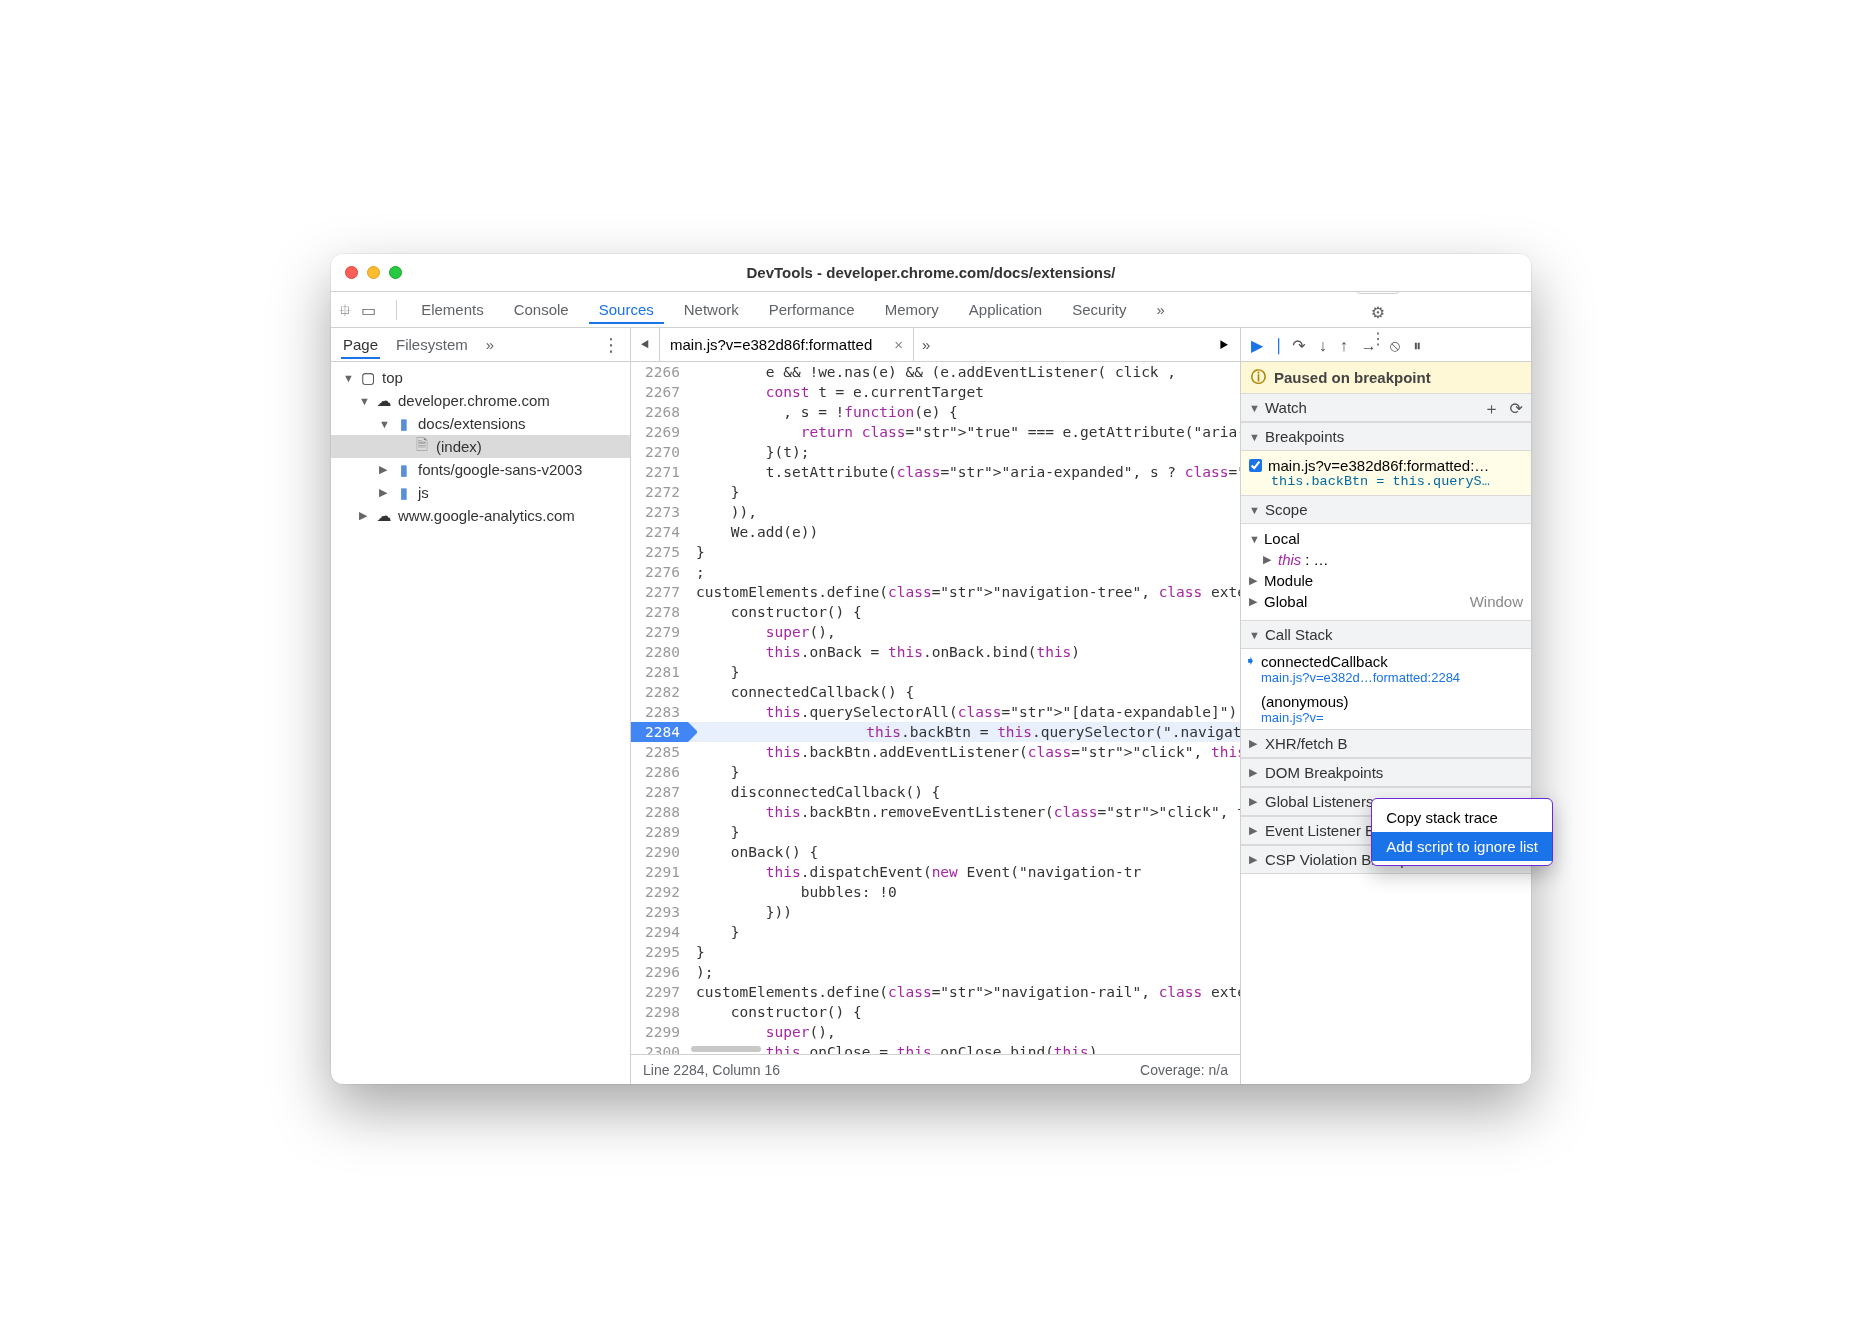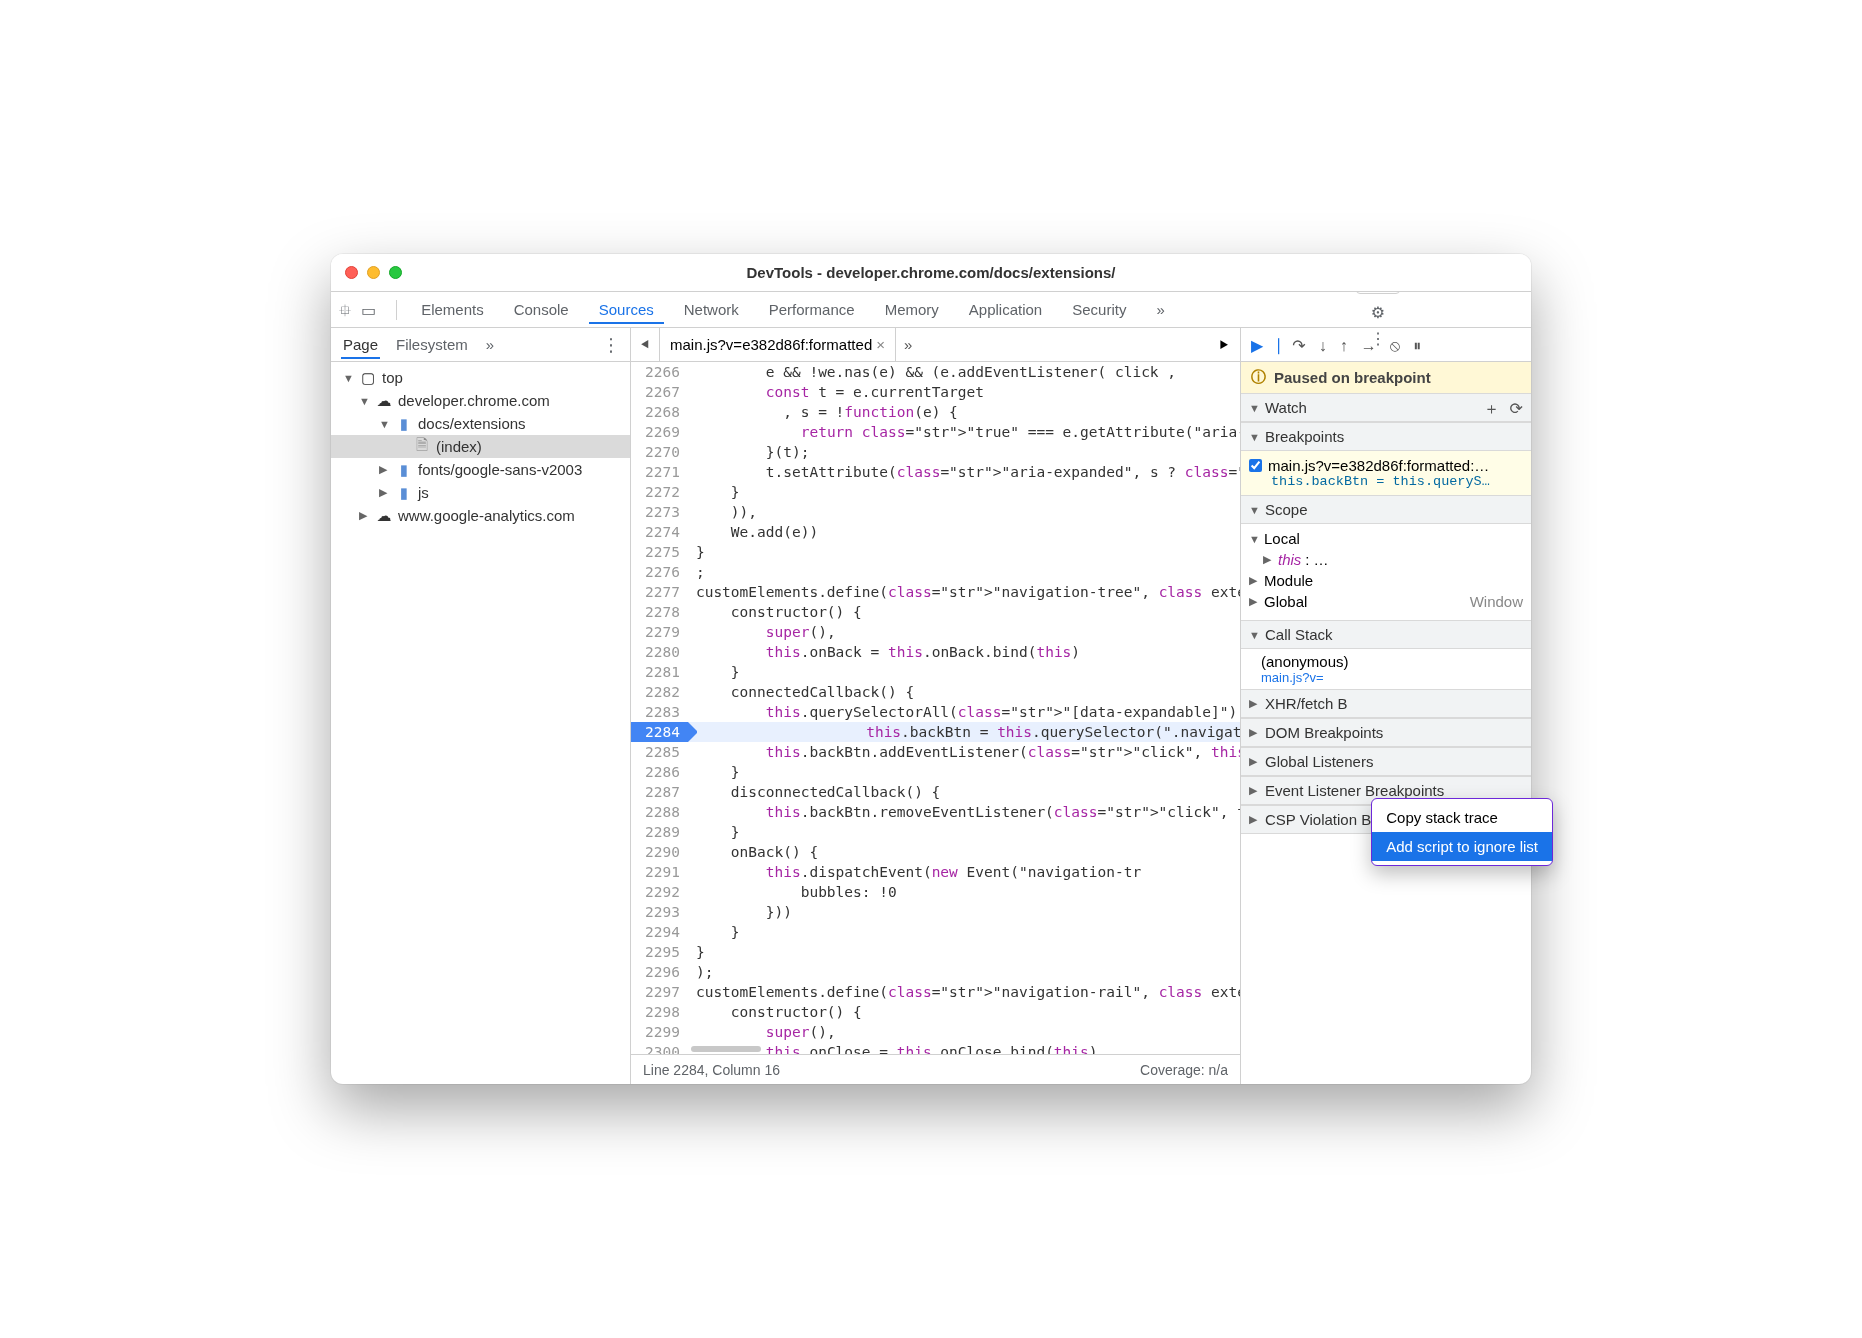--- a/index.html
+++ b/index.html
@@ -76,21 +76,21 @@
   .tree-row.l4{padding-left:66px;}
   .tree-row.sel{background:#dadada;}
   .tw{width:11px;display:inline-block;font-size:11px;color:#666;}
   .ficon{width:16px;height:16px;display:inline-flex;align-items:center;justify-content:center;}
   .folder{color:#5a8ed6;}
   .page{color:#888;}
   
   .center { flex:1; display:flex; flex-direction:column; min-width:0; border-right:1px solid #d0d0d0;}
   .edit-tabs { height:34px; display:flex; align-items:center; border-bottom:1px solid #d0d0d0; font-size:15px;}
   .edit-tabs .nav{padding:0 8px; color:#555; border-right:1px solid #d0d0d0; height:100%; display:flex; align-items:center;}
-  .edit-tabs .et{padding:0 10px; display:flex; align-items:center; gap:4px; height:100%; border-right:1px solid #d0d0d0;}
+  .edit-tabs .et{padding:0 10px; display:flex; align-items:center; gap:22px; height:100%; border-right:1px solid #d0d0d0;}
   .edit-tabs .close-x{color:#888;}
   .edit-tabs .chev{padding:0 8px; color:#555;}
   .edit-tabs .r{margin-left:auto; display:flex; align-items:center; gap:10px; padding:0 10px;}
   .code { flex:1; overflow:auto; font-family: ui-monospace, Menlo, Consolas, monospace; font-size:14.5px; line-height:1.38; position:relative;}
   .code-inner{display:flex;}
   .gutter { text-align:right; color:#999; padding:0 8px 0 14px; user-select:none; background:#fff;}
   .gutter .gl{white-space:pre;}
   .gutter .bp{background:#4285f4; color:#fff; padding:0 8px 0 14px; margin:0 -8px 0 -14px; position:relative;}
   .gutter .bp::after{content:""; position:absolute; right:-9px; top:0; bottom:0; width:0; border-top:9px solid transparent; border-bottom:9px solid transparent; border-left:9px solid #4285f4;}
   .src { padding:0 8px; white-space:pre; color:#333; flex:1;}
@@ -336,20 +336,24 @@
             <span>Global</span>
             <span style="margin-left:auto;color:#888">Window</span>
           </div>
       </div>
 
       <div class="section-head">
           <span class="tw">▼</span>
           <span>Call Stack</span>
         </div>
       <div class="callstack">
+        <div class="frame cur">
+          <div>connectedCallback</div>
+          <div class="floc">main.js?v=e382d…formatted:2284</div>
+        </div>
         <div class="frame">
           <div>(anonymous)</div>
           <div class="floc">main.js?v=</div>
         </div>
       </div>
 
       <div class="section-head">
           <span class="tw">▶</span>
           <span>XHR/fetch B</span>
         </div>

